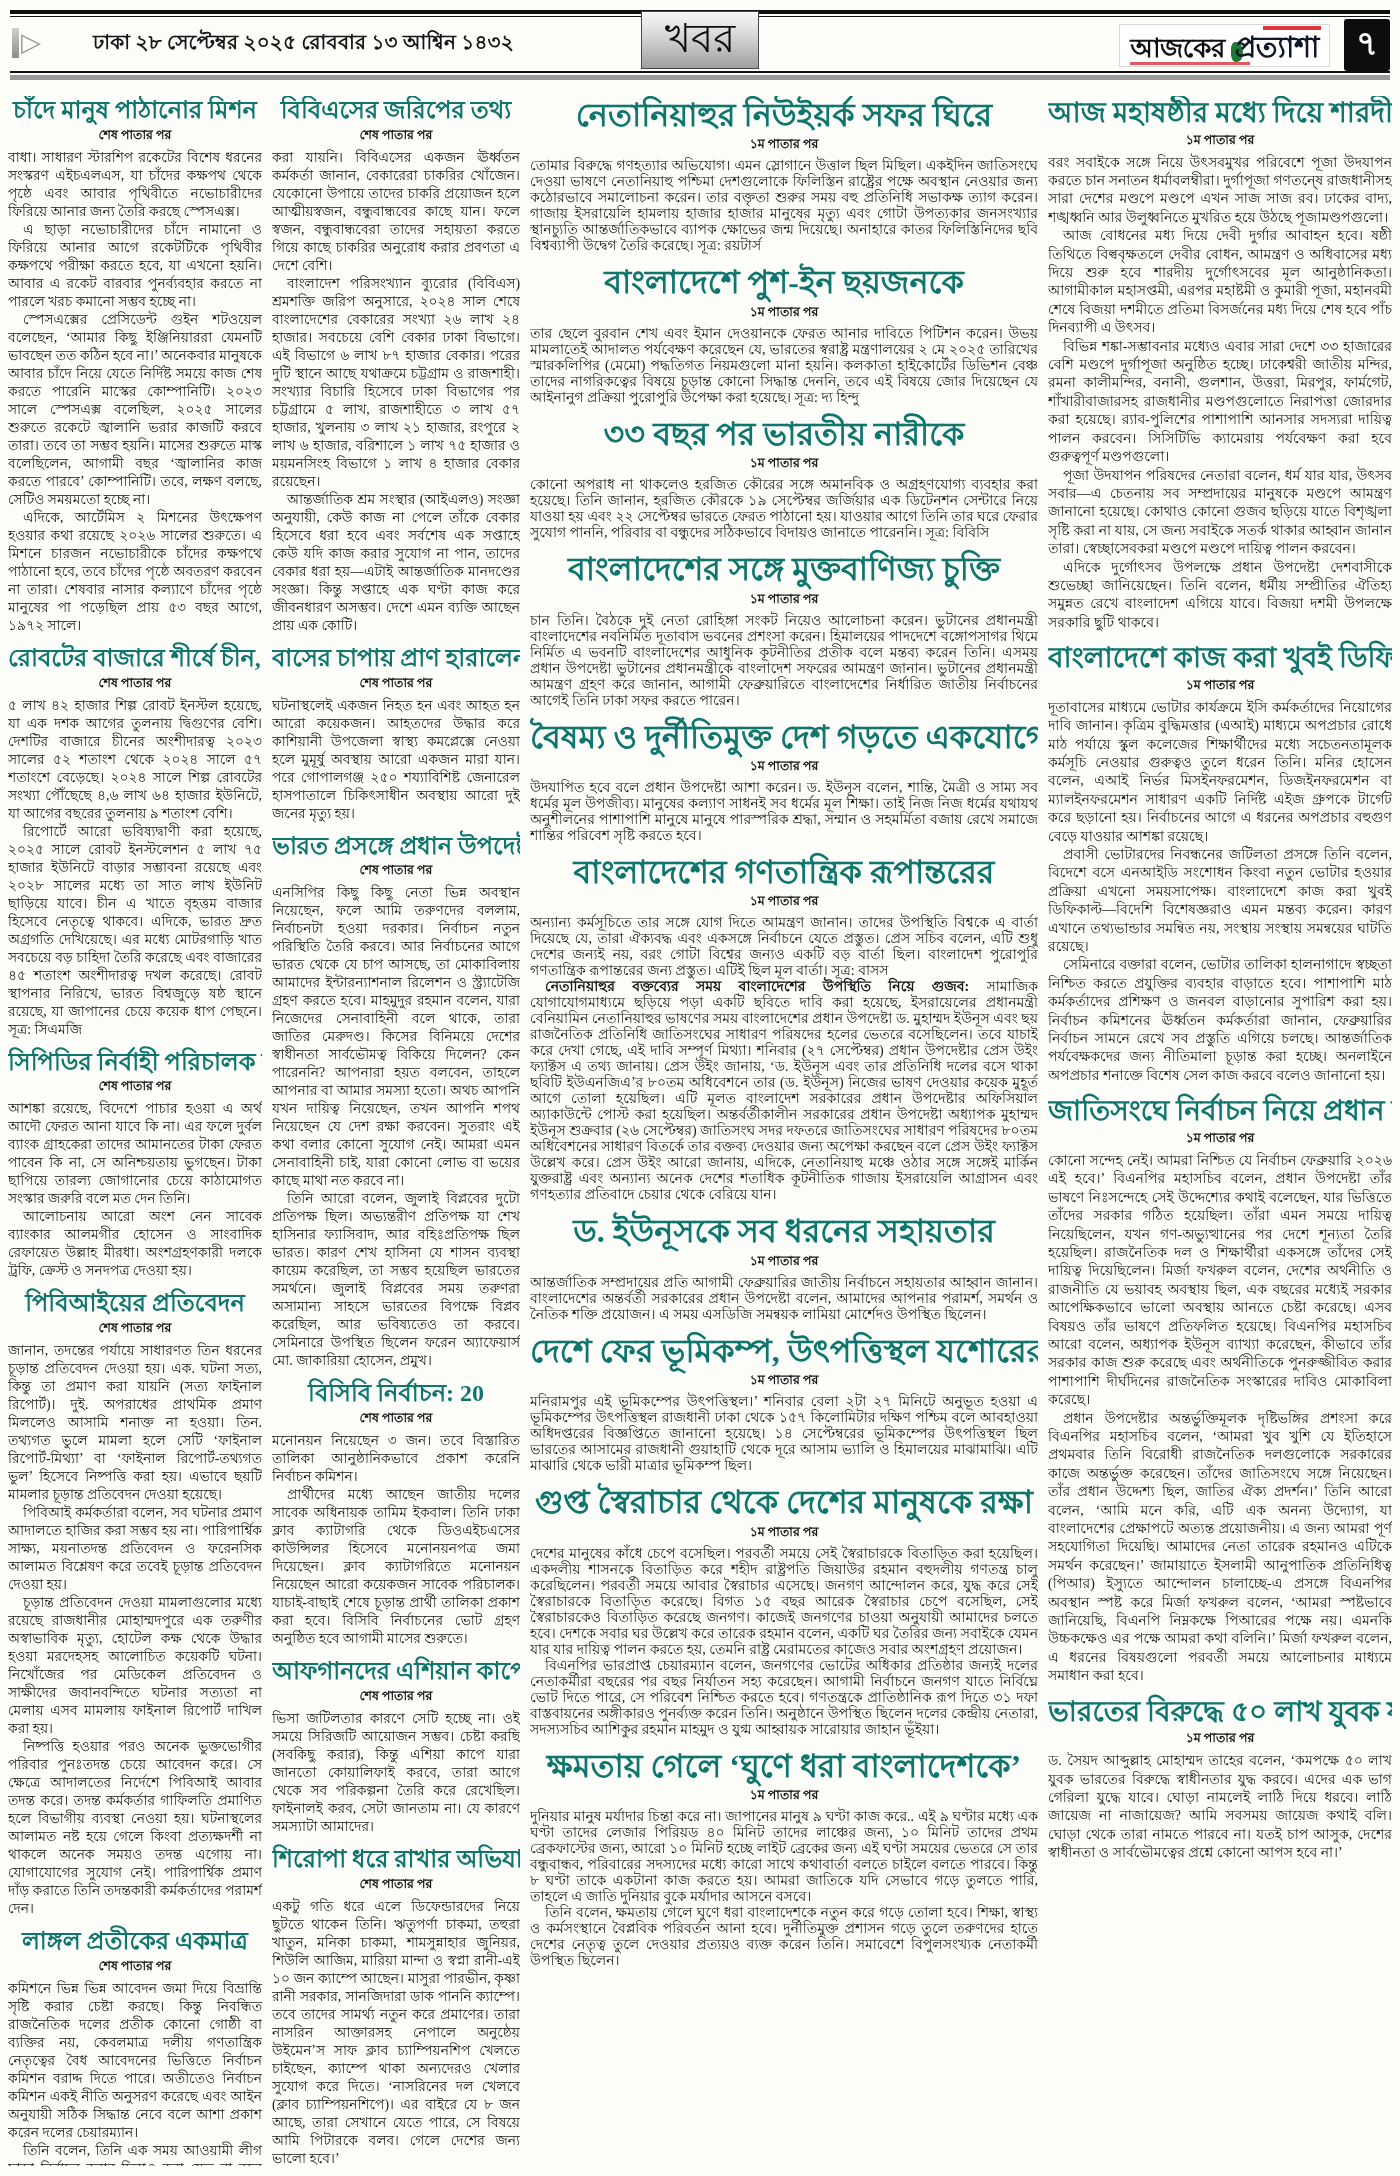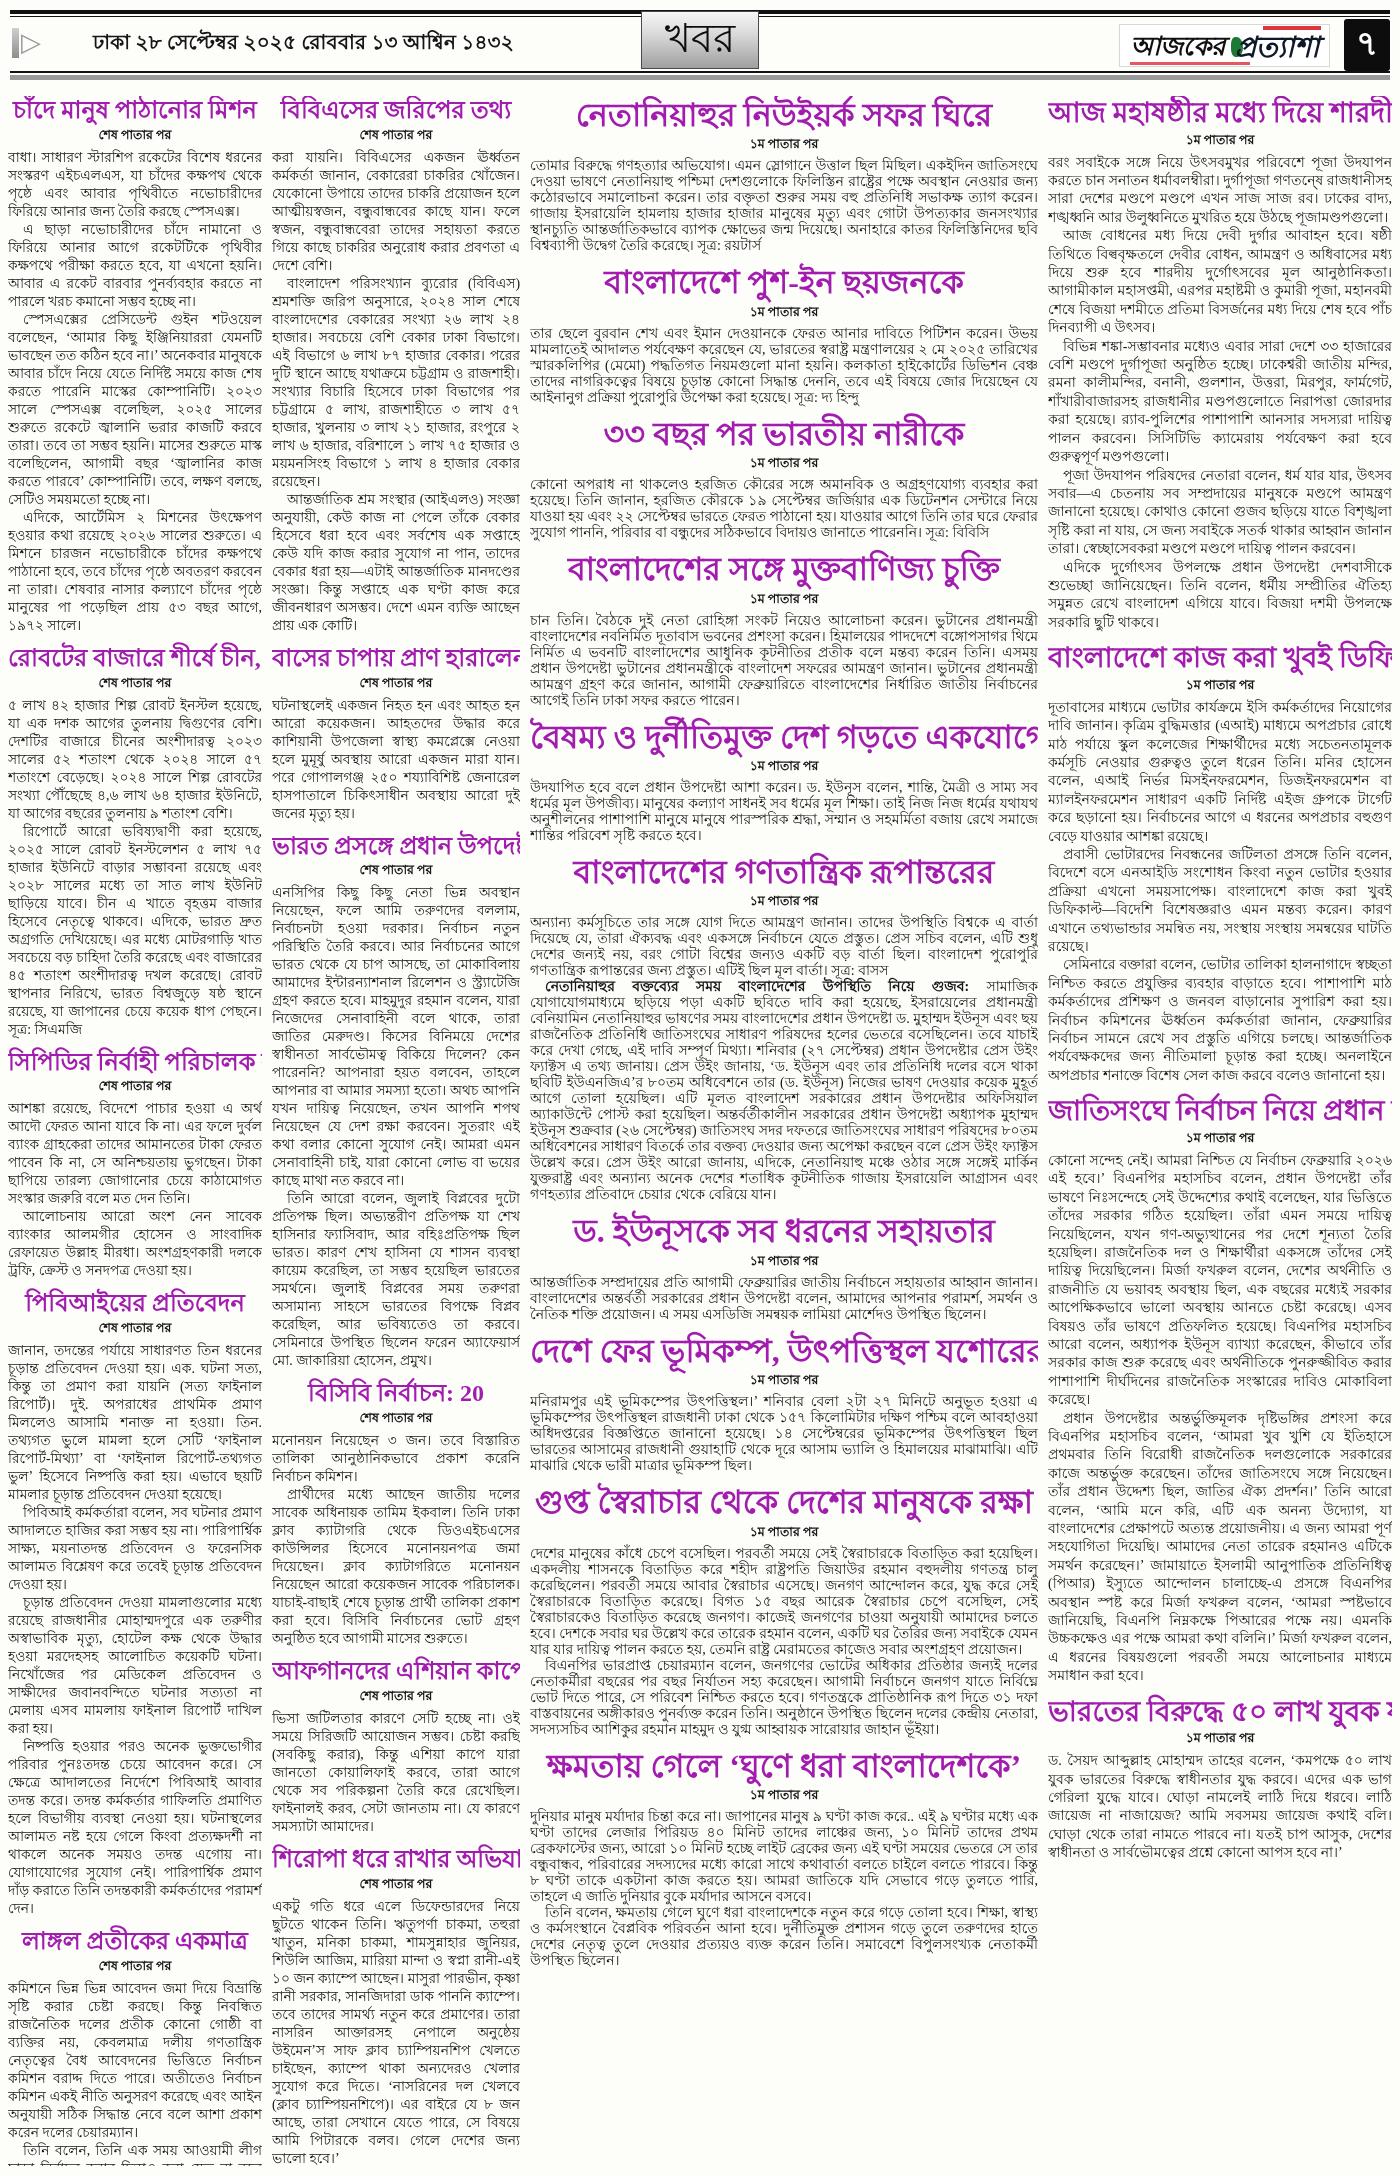--- a/index.html
+++ b/index.html
@@ -14,37 +14,37 @@
   .arrow-icon .tri{font-size:26px;color:#9a9a9a;line-height:1;margin-right:6px;}
   .dateline{font-size:20px;font-weight:bold;letter-spacing:.2px;margin-left:46px;white-space:nowrap;}
   .khobor{position:absolute;left:50%;transform:translateX(-50%);top:-6px;width:116px;height:56px;
           background:linear-gradient(180deg,#f7f7f7 0%,#d9d9d9 40%,#9f9f9f 100%);
           border:1px solid #4a4a4a;display:flex;align-items:center;justify-content:center;
           font-size:40px;font-weight:normal;color:#0d0d0d;}
   .mast-right{position:absolute;right:2px;top:2px;display:flex;align-items:center;}
   .logo-box{position:relative;background:#fff;border:1px solid #d8d8d8;padding:2px 10px 4px 10px;line-height:1;}
   .logo-tag{position:absolute;right:8px;top:1px;width:58px;height:4px;background:#d8121a;opacity:.85;}
   .logo-tag2{position:absolute;left:10px;bottom:1px;width:120px;height:3px;background:#d8121a;opacity:.7;}
-  .logo-line{display:flex;align-items:center;margin-top:6px;font-style:italic;}
+  .logo-line{display:flex;align-items:flex-end;margin-top:6px;}
   .logo-black{font-size:26px;font-weight:bold;color:#101010;letter-spacing:-.5px;}
   .logo-green{display:inline-block;width:12px;height:20px;background:#1c7a35;border-radius:40% 60% 55% 45%;margin:0 2px 0 6px;}
   .logo-red{font-size:29px;font-weight:bold;color:#0f172a;letter-spacing:-.5px;margin-left:-10px;}
   .pagenum{width:46px;height:52px;background:#0d0d0d;color:#fff;font-size:34px;font-weight:bold;
            display:flex;align-items:center;justify-content:center;margin-left:14px;border-radius:3px;}
   .rule-mid-black{height:2px;background:#111;margin:2px 2px 0 2px;}
   .rule-mid-gray{height:5px;background:#9a9a9a;margin:2px 2px 0 2px;}
   
   .cols{display:flex;gap:10px;padding:8px 8px 0 8px;height:2070px;overflow:hidden;}
   .col{flex:none;overflow:hidden;}
   .col.n1{width:254px;}
   .col.n2{width:248px;}
   .col.wide{width:508px;}
   .col.right{width:344px;}
   .article{margin-bottom:9px;}
-  .headline{font-weight:bold;text-align:center;white-space:nowrap;color:#a21caf;line-height:1.2;}
+  .headline{font-weight:bold;text-align:center;white-space:nowrap;color:#0f766e;line-height:1.2;}
   .col.n1 .headline,.col.n2 .headline{font-size:24px;}
   .col.wide .headline{font-size:32px;}
   .col.right .headline{font-size:28px;}
   .cont{font-size:12.5px;font-weight:bold;text-align:center;margin:1px 0 3px 0;}
   .para{font-size:13.8px;line-height:18px;text-align:justify;}
   .col.wide .para{font-size:14px;line-height:16px;}
   .col.right .para{font-size:14px;line-height:18.4px;}
   .para + .para{text-indent:15px;}
   .plead{font-weight:bold;}
 </style>

